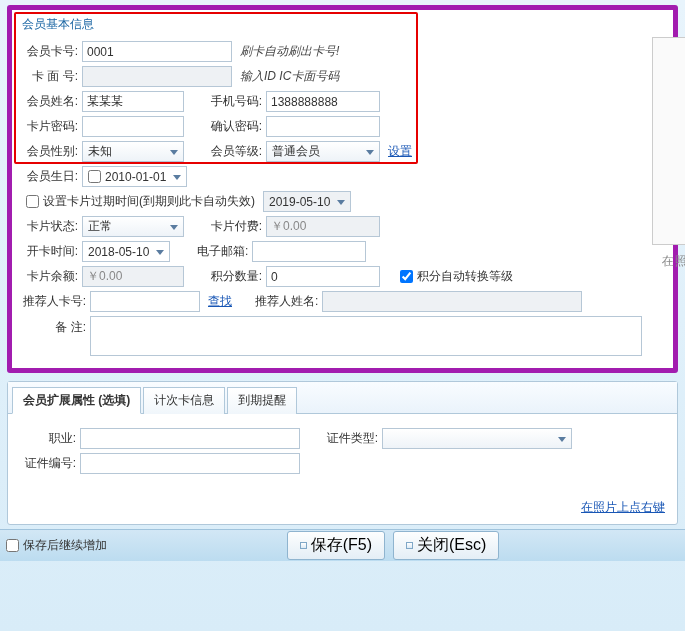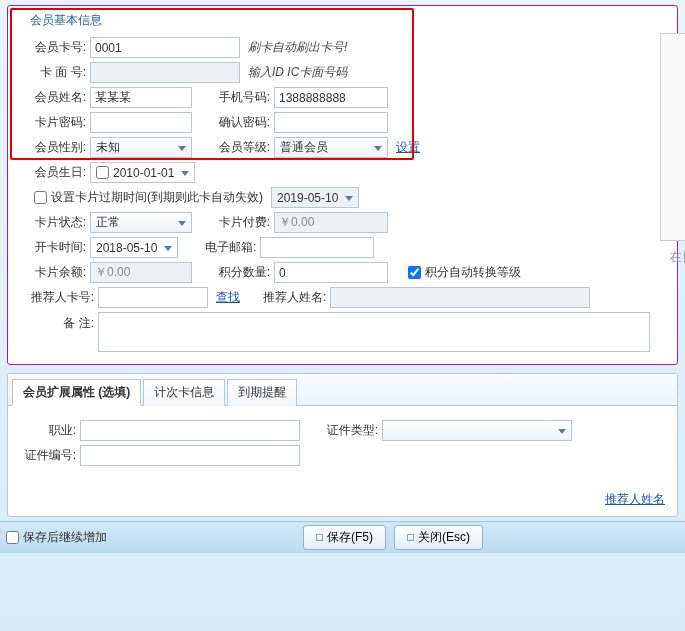--- a/index.html
+++ b/index.html
@@ -9,23 +9,23 @@
     background: linear-gradient(to bottom, #e8f4fc, #d8ecf8);
     width: 685px;
     height: 631px;
     overflow: hidden;
     color: #333;
   }
   .window { padding: 5px 7px 0 7px; }
   
   .panel {
     background: #fff;
-    border: 1px solid #a21caf;
+    border: 5px solid #a21caf;
     border-radius: 3px;
-    padding: 6px 8px 8px 20px;
+    padding: 6px 8px 8px 8px;
     position: relative;
   }
   .red-outline {
     position: absolute;
     top: 2px; left: 2px;
     width: 404px; height: 152px;
     border: 2px solid #e60000;
     pointer-events: none;
     border-radius: 2px;
   }
@@ -178,21 +178,21 @@
     align-items: center;
     padding: 0 6px;
   }
   .btn {
     display: inline-flex;
     align-items: center;
     background: linear-gradient(#fdfefe,#e4eef6);
     border: 1px solid #8fb4cf;
     border-radius: 3px;
     padding: 3px 12px;
-    font-size: 12px;
+    font-size: 16px;
     cursor: pointer;
     margin: 0 4px;
   }
   .footer .center { flex: 1; display: flex; justify-content: center; }
   .dotsq { display:inline-block; width:7px; height:7px; border:1px solid #7fa7c7; margin-right:4px; background:linear-gradient(#fff,#dceaf5);}  
   .person-svg { width: 140px; height: 120px; }
 </style>
 </head>
 <body>
 
@@ -346,21 +346,21 @@
           <span class="label">证件类型:</span>
           <span class="sel" style="width:190px">
               <span></span>
             </span>
         </div>
       </div>
       <div class="row">
         <span class="label">证件编号:</span>
         <input class="inp" style="width: 220px;">
       </div>
-      <a class="link extlink">推荐人姓名</a>
+      <a class="link extlink">在照片上点右键</a>
     </div>
   </div>
 </div>
 
 <div class="footer">
   <input type="checkbox" class="cb" style="">
   <span>保存后继续增加</span>
   <div class="center">
     <button class="btn">
         <span class="dotsq"></span>

